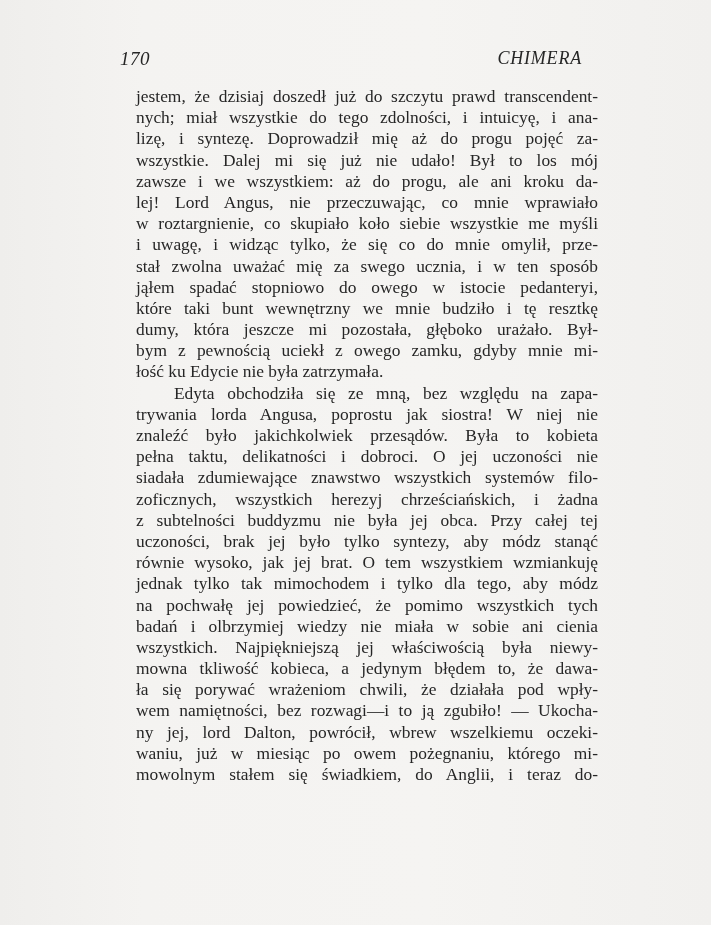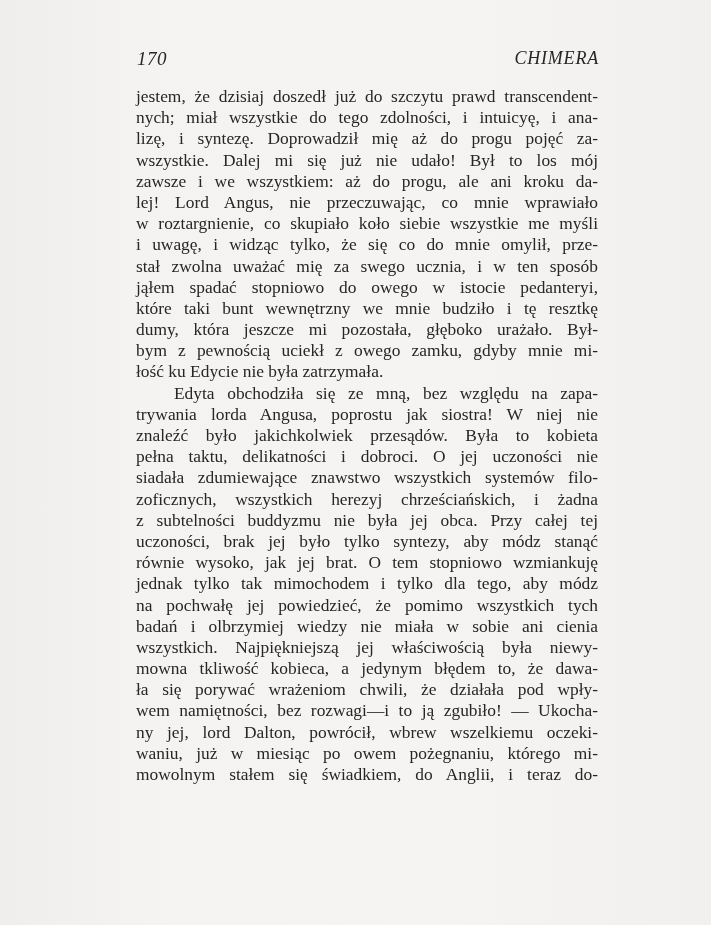--- a/index.html
+++ b/index.html
@@ -17,21 +17,21 @@
     }
     .page {
       position: absolute;
       left: 0; top: 0;
       width: 711px;
       height: 925px;
       background: linear-gradient(to right, #efeeec 0%, #f4f3f1 20%, #f5f4f2 60%, #f1f0ee 100%);
     }
     .running-head {
       position: absolute;
-      left: 137px;
+      left: 120px;
       top: 48px;
       width: 462px;
       height: 24px;
     }
     .page-number {
       position: absolute;
       left: 0;
       top: 0;
       font-style: italic;
       font-size: 19px;
@@ -93,21 +93,21 @@
     <span class="line">bym z pewnością uciekł z owego zamku, gdyby mnie mi-</span>
     <span class="line last">łość ku Edycie nie była zatrzymała.</span>
     <span class="line indent">Edyta obchodziła się ze mną, bez względu na zapa-</span>
     <span class="line">trywania lorda Angusa, poprostu jak siostra! W niej nie</span>
     <span class="line">znaleźć było jakichkolwiek przesądów. Była to kobieta</span>
     <span class="line">pełna taktu, delikatności i dobroci. O jej uczoności nie</span>
     <span class="line">siadała zdumiewające znawstwo wszystkich systemów filo-</span>
     <span class="line">zoficznych, wszystkich herezyj chrześciańskich, i żadna</span>
     <span class="line">z subtelności buddyzmu nie była jej obca. Przy całej tej</span>
     <span class="line">uczoności, brak jej było tylko syntezy, aby módz stanąć</span>
-    <span class="line">równie wysoko, jak jej brat. O tem stopniowo wzmiankuję</span>
+    <span class="line">równie wysoko, jak jej brat. O tem wszystkiem wzmiankuję</span>
     <span class="line">jednak tylko tak mimochodem i tylko dla tego, aby módz</span>
     <span class="line">na pochwałę jej powiedzieć, że pomimo wszystkich tych</span>
     <span class="line">badań i olbrzymiej wiedzy nie miała w sobie ani cienia</span>
     <span class="line">wszystkich. Najpiękniejszą jej właściwością była niewy-</span>
     <span class="line">mowna tkliwość kobieca, a jedynym błędem to, że dawa-</span>
     <span class="line">ła się porywać wrażeniom chwili, że działała pod wpły-</span>
     <span class="line">wem namiętności, bez rozwagi—i to ją zgubiło! — Ukocha-</span>
     <span class="line">ny jej, lord Dalton, powrócił, wbrew wszelkiemu oczeki-</span>
     <span class="line">waniu, już w miesiąc po owem pożegnaniu, którego mi-</span>
     <span class="line">mowolnym stałem się świadkiem, do Anglii, i teraz do-</span>

